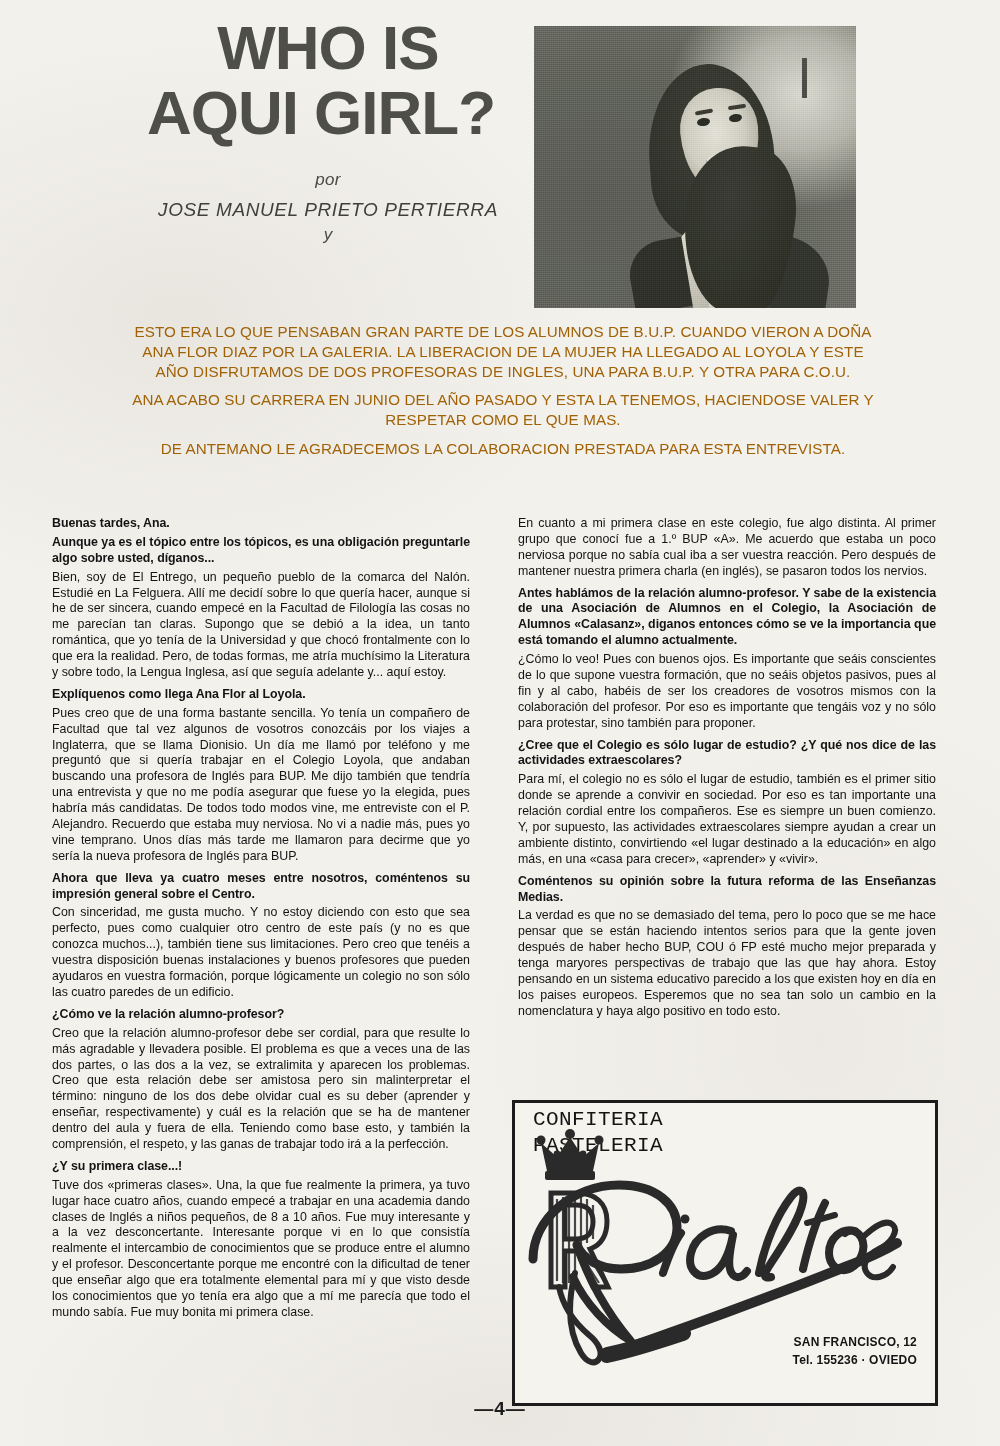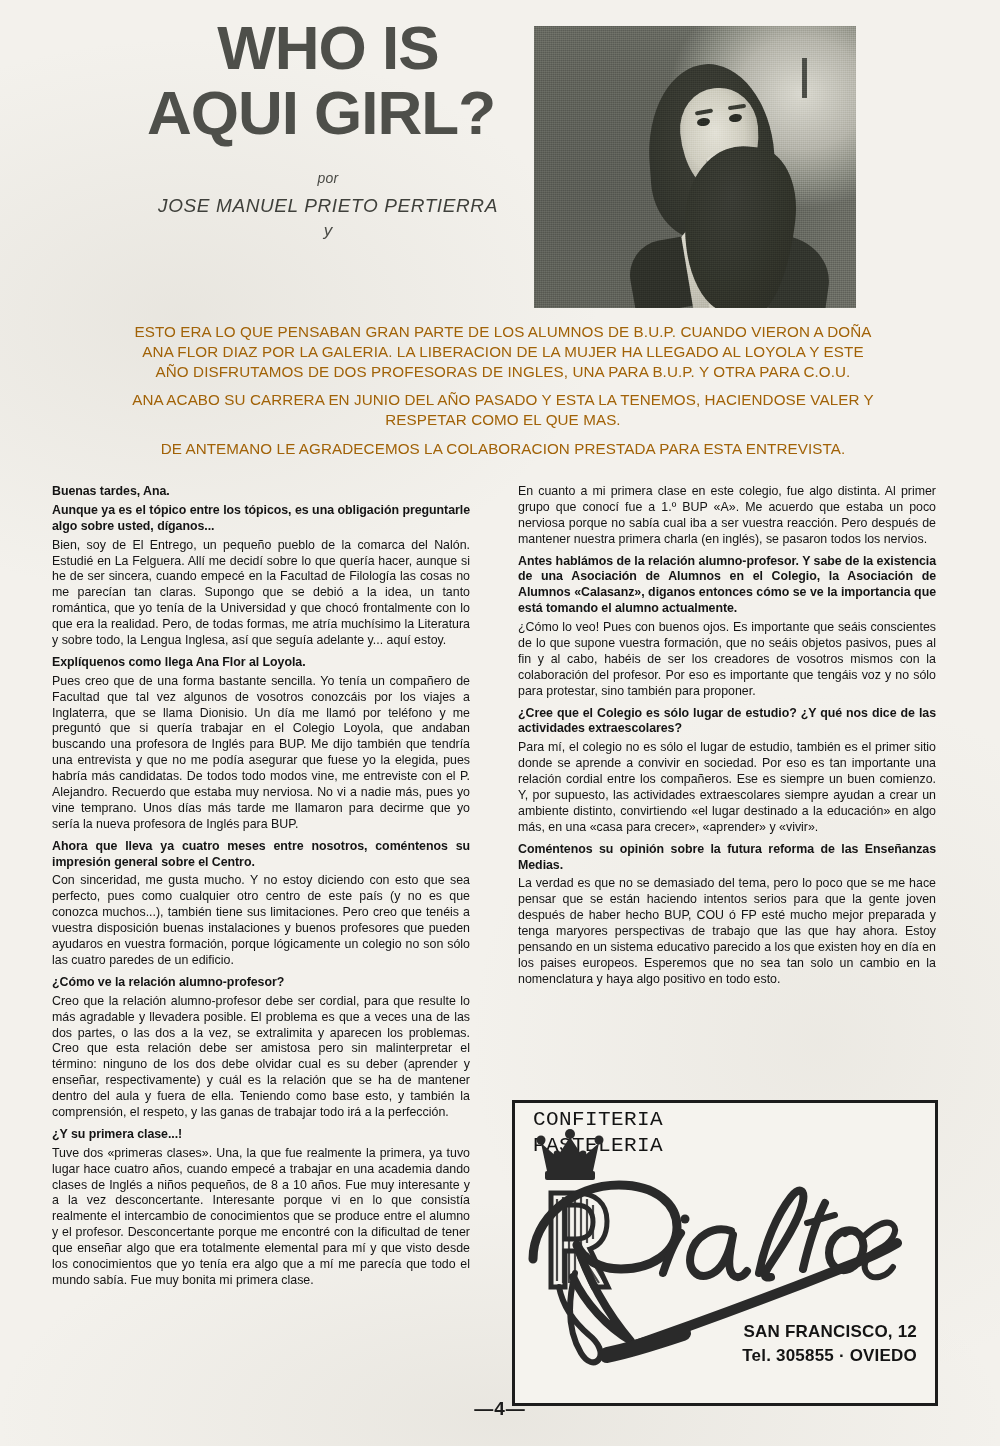--- a/index.html
+++ b/index.html
@@ -32,21 +32,21 @@
     font-weight:bold;
     font-size:62px;
     line-height:0.98;
     letter-spacing:-1px;
     color:#4e4f4a;
     margin:0;
     white-space:nowrap;
   }
   .headline.l2{ margin-top:4px; margin-left:-14px; }
   .by-label{
-    font-style:italic; font-size:14px; color:#4a4b46;
+    font-style:italic; font-size:17px; color:#4a4b46;
     margin-top:26px; letter-spacing:.3px;
   }
   .by-name{
     font-style:italic; font-size:19px; color:#3f403b;
     letter-spacing:.6px; margin-top:9px; white-space:nowrap;
   }
   .by-and{ font-style:italic; font-size:17px; color:#4a4b46; margin-top:4px; }
 
   
   .photo-frame{
@@ -148,21 +148,21 @@
   .intro p{
     margin:0 0 9px 0;
     font-size:15.2px;
     line-height:1.3;
     letter-spacing:0.1px;
     color:#a16207;
   }
 
   
   .col{
-    position:absolute; top:484px; width:418px;
+    position:absolute; top:516px; width:418px;
     font-size:12.4px;
     line-height:1.282;
     text-align:justify;
     color:#141414;
   }
   .col-left{ left:52px; }
   .col-right{ left:518px; }
   .col p{ margin:0 0 6px 0; }
   .col p.q{ font-weight:bold; margin-bottom:3px; letter-spacing:-0.05px; }
   .col p.a{ text-align:justify; }
@@ -179,21 +179,21 @@
     position:absolute; left:18px; top:4px;
     font-family:Liberation Mono, monospace;
     font-size:21px; line-height:1.22; color:#141414;
     letter-spacing:.4px;
   }
   .ad-addr{
     position:absolute; right:18px; bottom:34px;
     text-align:right;
     font-family:"Liberation Sans", sans-serif;
     font-weight:bold;
-    font-size:17px; line-height:1.45; color:#141414;
+    font-size:12px; line-height:1.45; color:#141414;
     letter-spacing:.2px;
   }
   .ad-logo{ position:absolute; left:0; top:24px; width:420px; height:250px; }
 
   
   .folio{
     position:absolute; left:0; top:1398px; width:1000px;
     text-align:center;
     font-weight:bold; font-size:19px; color:#1c1c1c;
     letter-spacing:1px;
@@ -319,19 +319,19 @@
         <path d="M346 112 C360 98 372 92 378 98 C384 104 376 116 364 122
                  C352 128 346 138 352 146 C358 154 372 150 378 140" stroke-width="6"></path>
 
         <path d="M92 228 C150 208 240 176 330 140 C356 130 372 122 382 116" stroke-width="10"></path>
         <path d="M92 228 C112 224 138 216 168 206" stroke-width="16"></path>
       </g>
     </svg>
 
     <div class="ad-addr">
       <div>SAN FRANCISCO, 12</div>
-      <div>Tel. 305855 · OVIEDO</div>
+      <div>Tel. 155236 · OVIEDO</div>
     </div>
   </div>
 
   <div class="folio">—4—</div>
 
 </div>
 
 </body></html>

